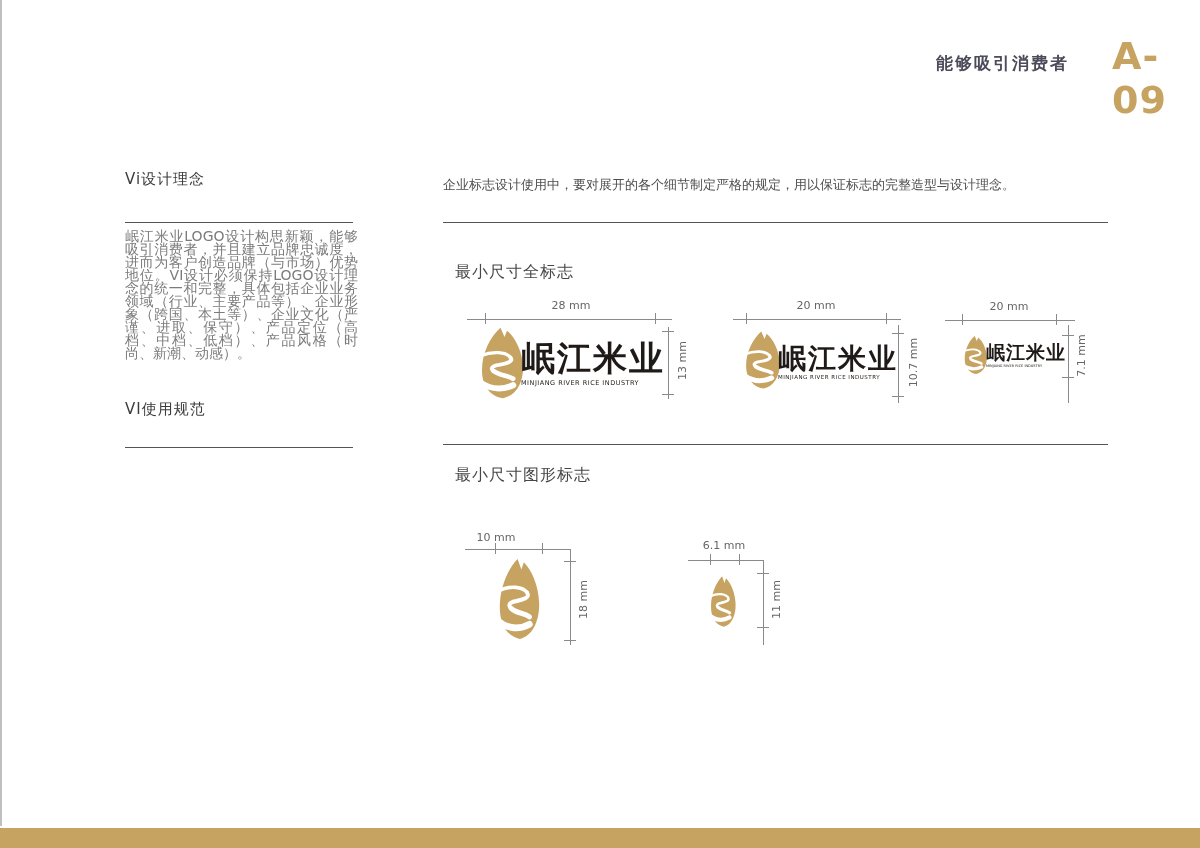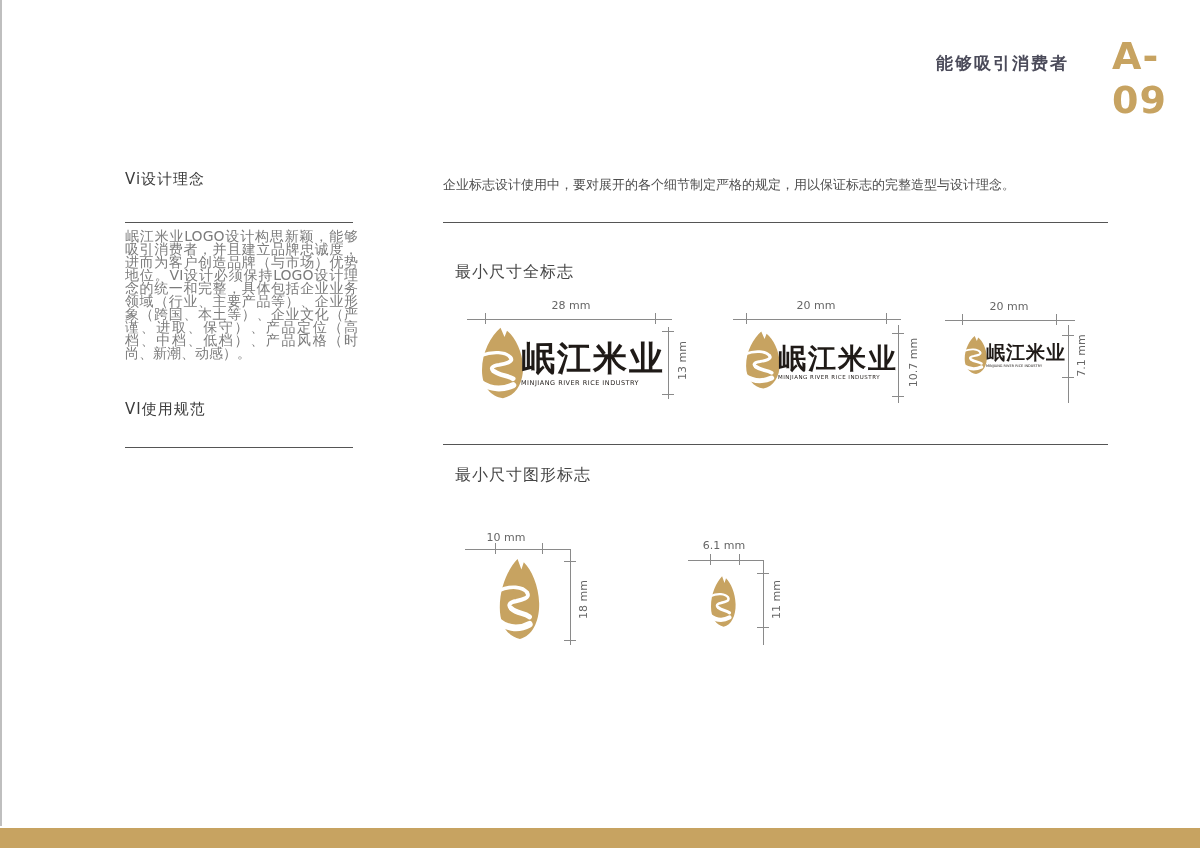--- a/index.html
+++ b/index.html
@@ -100,21 +100,21 @@
   <div class="logo-cn" style="left:986px;top:340px;font-size:19px;letter-spacing:1px">岷江米业</div>
   <div class="logo-en" style="left:986px;top:364px;width:78px;font-size:3.5px;letter-spacing:0">MINJIANG RIVER RICE INDUSTRY</div>
   <div class="vline" style="left:1068px;top:325px;height:78px"></div>
   <div class="tickh" style="left:1062px;top:335px"></div>
   <div class="tickh" style="left:1062px;top:377px"></div>
   <div class="mlabel v" style="left:1051px;top:349px">7.1 mm</div>
 
   <div class="m-line" style="top:444px"></div>
   <div class="m-label" style="top:465px">最小尺寸图形标志</div>
 
-  <div class="mlabel" style="left:481px;top:531px">10 mm</div>
+  <div class="mlabel" style="left:471px;top:531px">10 mm</div>
   <div class="hline" style="left:465px;top:549px;width:105px"></div>
   <div class="tickv" style="left:495px;top:543px"></div>
   <div class="tickv" style="left:542px;top:543px"></div>
   <svg class="grain" style="left:495px;top:557px" width="48" height="84" viewBox="0 0 100 160" preserveAspectRatio="none">
     <path fill="currentColor" d="M47 4 C28 22 10 56 10 96 C10 131 28 152 52 156 C78 151 93 122 92 88 C91 55 76 24 60 10 L55 24 Z"></path>
     <path d="M8 64 C32 54 58 56 67 68" stroke="#fff" stroke-width="7" fill="none" stroke-linecap="round"></path>
     <path d="M67 68 C74 78 56 82 44 84 C30 86 26 92 34 98" stroke="#fff" stroke-width="8" fill="none" stroke-linecap="round"></path>
     <path d="M34 98 C46 108 60 106 72 114" stroke="#fff" stroke-width="10" fill="none" stroke-linecap="round"></path>
     <path d="M6 122 C28 138 52 138 72 128" stroke="#fff" stroke-width="13" fill="none" stroke-linecap="round"></path>
   </svg>

